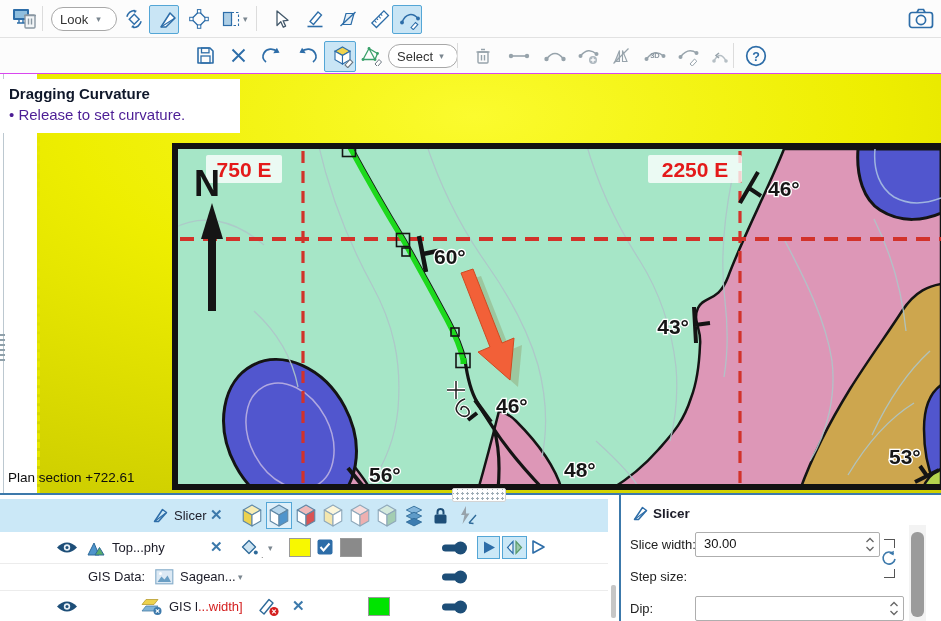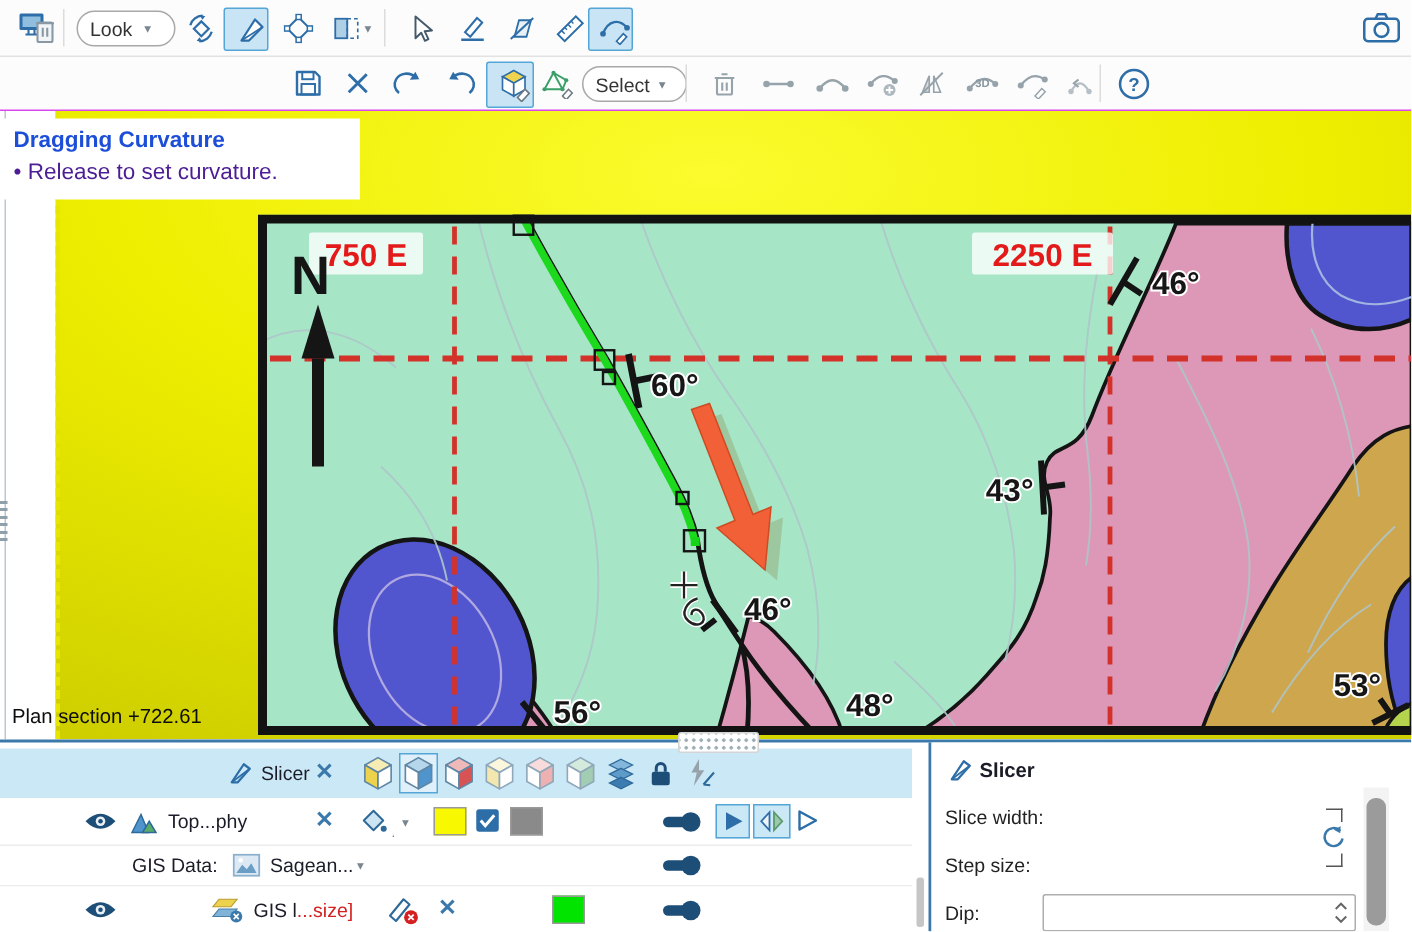--- a/index.html
+++ b/index.html
@@ -23,21 +23,21 @@
          font-family:"Liberation Sans",sans-serif;background:transparent;min-width:0;}
   
   #scene{position:absolute;left:0;top:74px;width:941px;height:419px;background:#fff;overflow:hidden;}
   #yellowfield{position:absolute;left:37px;top:0;width:904px;height:419px;
       background:radial-gradient(ellipse 900px 420px at 48% 10%,#fbfb2e 0%,#eeee00 45%,#dddd00 75%,#cfcf00 100%);
       border-left:3px dashed #e6e600;}
   #scene-edge{position:absolute;left:3px;top:0;width:1px;height:419px;background:#bcc8d0;}
   #scene-grip{position:absolute;left:0;top:260px;width:5px;height:28px;
       background:repeating-linear-gradient(180deg,#8fa0aa 0 2px,transparent 2px 5px);}
   #hint{position:absolute;left:0;top:5px;width:222px;background:#ffffff;padding:5px 9px 8px 9px;}
-  #hint .t{font-size:15px;font-weight:bold;color:#1d4ed8;line-height:20px;}
+  #hint .t{font-size:15px;font-weight:bold;color:#0f172a;line-height:20px;}
   #hint .b{font-size:15px;color:#4c1d95;line-height:21px;}
   #planlabel{position:absolute;left:8px;top:396px;font-size:13.5px;color:#0d0d0d;}
   #mapsvg{position:absolute;left:172px;top:69px;}
   
   #bottom{position:absolute;left:0;top:493px;width:941px;height:128px;background:#fff;border-top:2px solid #3c79ab;}
   #leftlist{position:absolute;left:0;top:0;width:619px;height:126px;}
   .row{position:absolute;left:0;width:608px;}
   #row-slicer{top:4px;height:33px;background:#cbe8f7;}
   #row-topo{top:37px;height:31px;background:#fff;border-bottom:1px solid #ececec;}
   #row-gisdata{top:69px;height:26px;background:#fff;border-bottom:1px solid #ececec;}
@@ -620,21 +620,21 @@
         </span>
         <span class="ab" style="left:140px;top:6px">
           <svg width="23" height="19">
               <path d="M6,2.5 18,2.5 14,7.5 2,7.5Z" fill="#edd24e" stroke="#b89c30" stroke-width="0.8"></path>
               <path d="M6,9 18,9 14,14 2,14Z" fill="#7fb3d8" stroke="#4a7fa5" stroke-width="0.8"></path>
               <circle cx="17.5" cy="14" r="4" fill="#3c79ab"></circle>
               <path d="M15.8,12.3 19.2,15.7 M19.2,12.3 15.8,15.7" stroke="#fff" stroke-width="1.1"></path>
             </svg>
         </span>
         <span class="ab rtext" style="left:169px;top:8px">
-          <span>GIS l</span><span style="color:#d42020">...size]</span>
+          <span>GIS l</span><span style="color:#d42020">...width]</span>
         </span>
         <span class="ab" style="left:256px;top:5px">
           <svg width="25" height="21">
               <path d="M4,14.5 L13,3.5 L17,7 L8,18 Z" fill="#fff" stroke="#2e6a99" stroke-width="1.4" stroke-linejoin="round"></path>
               <circle cx="18" cy="15.5" r="4.6" fill="#d42020"></circle>
               <path d="M16.2,13.7 19.8,17.3 M19.8,13.7 16.2,17.3" stroke="#fff" stroke-width="1.2"></path>
             </svg>
         </span>
         <span class="ab xmark" style="left:292px;top:8px">✕</span>
         <span class="ab swatch" style="left:368px;top:6px;background:#00e400"></span>
@@ -654,20 +654,29 @@
     <div id="rightpanel">
       <span class="ab" style="left:11px;top:10px">
         <svg width="17" height="17">
             <path d="M2.5,14.5 L10.5,2.5 L14.5,5.5 L6.5,14.5 Z" fill="none" stroke="#2d6da8" stroke-width="1.5" stroke-linejoin="round"></path>
             <path d="M2.5,14.5 L14.5,5.5" stroke="#2d6da8" stroke-width="1.1"></path>
           </svg>
       </span>
       <span class="ab" style="left:32px;top:11px;font-size:13.5px;font-weight:bold;color:#1c1c28">Slicer</span>
 
       <span class="fldlabel" style="top:42px">Slice width:</span>
+      <div class="spin" style="top:37px">
+        <input value="30.00" style="">
+        <span class="arrows">
+          <svg width="10" height="19">
+              <path d="M1.5,7 5,3.5 8.5,7" fill="none" stroke="#666" stroke-width="1.3"></path>
+              <path d="M1.5,12 5,15.5 8.5,12" fill="none" stroke="#666" stroke-width="1.3"></path>
+            </svg>
+        </span>
+      </div>
 
       <span class="fldlabel" style="top:74px">Step size:</span>
 
       <span class="fldlabel" style="top:106px">Dip:</span>
       <div class="spin" style="top:101px;width:207px">
         <span class="arrows">
           <svg width="10" height="19">
               <path d="M1.5,7 5,3.5 8.5,7" fill="none" stroke="#666" stroke-width="1.3"></path>
               <path d="M1.5,12 5,15.5 8.5,12" fill="none" stroke="#666" stroke-width="1.3"></path>
             </svg>

